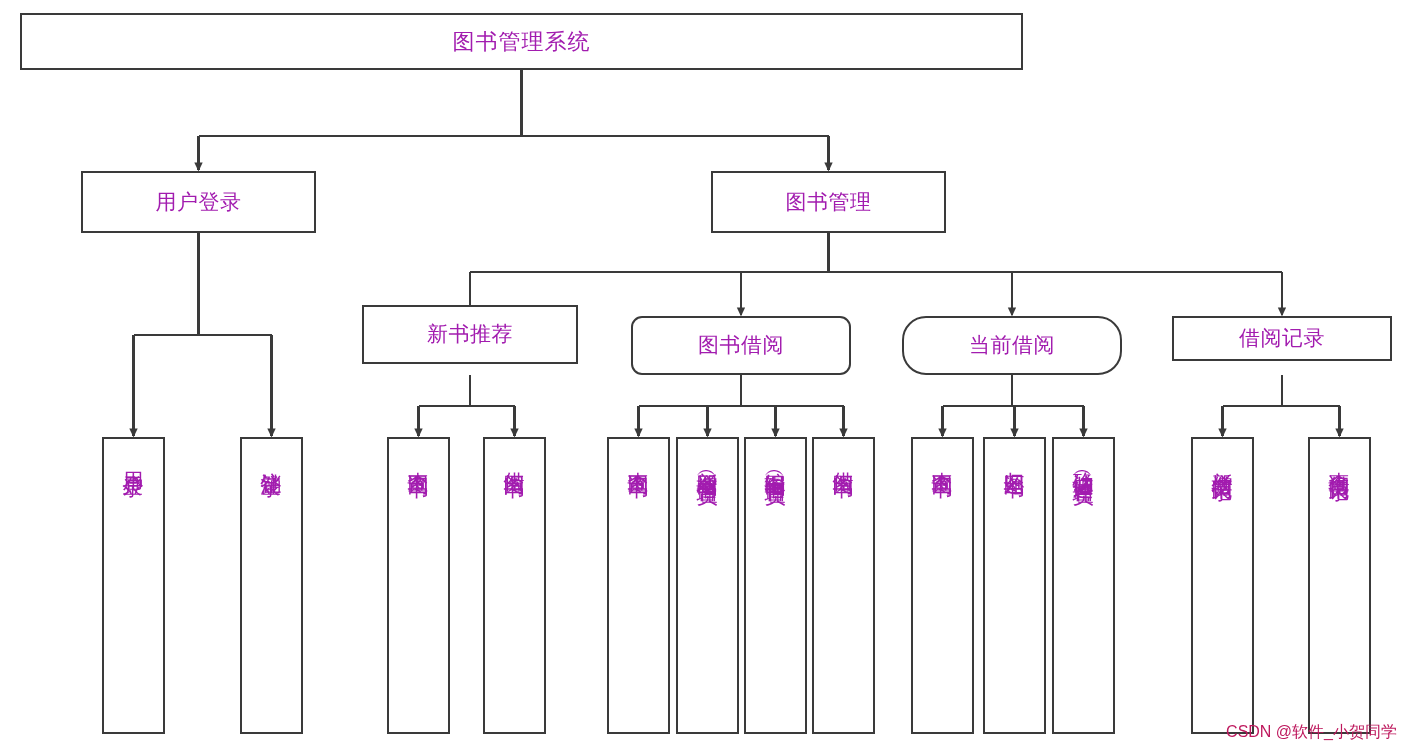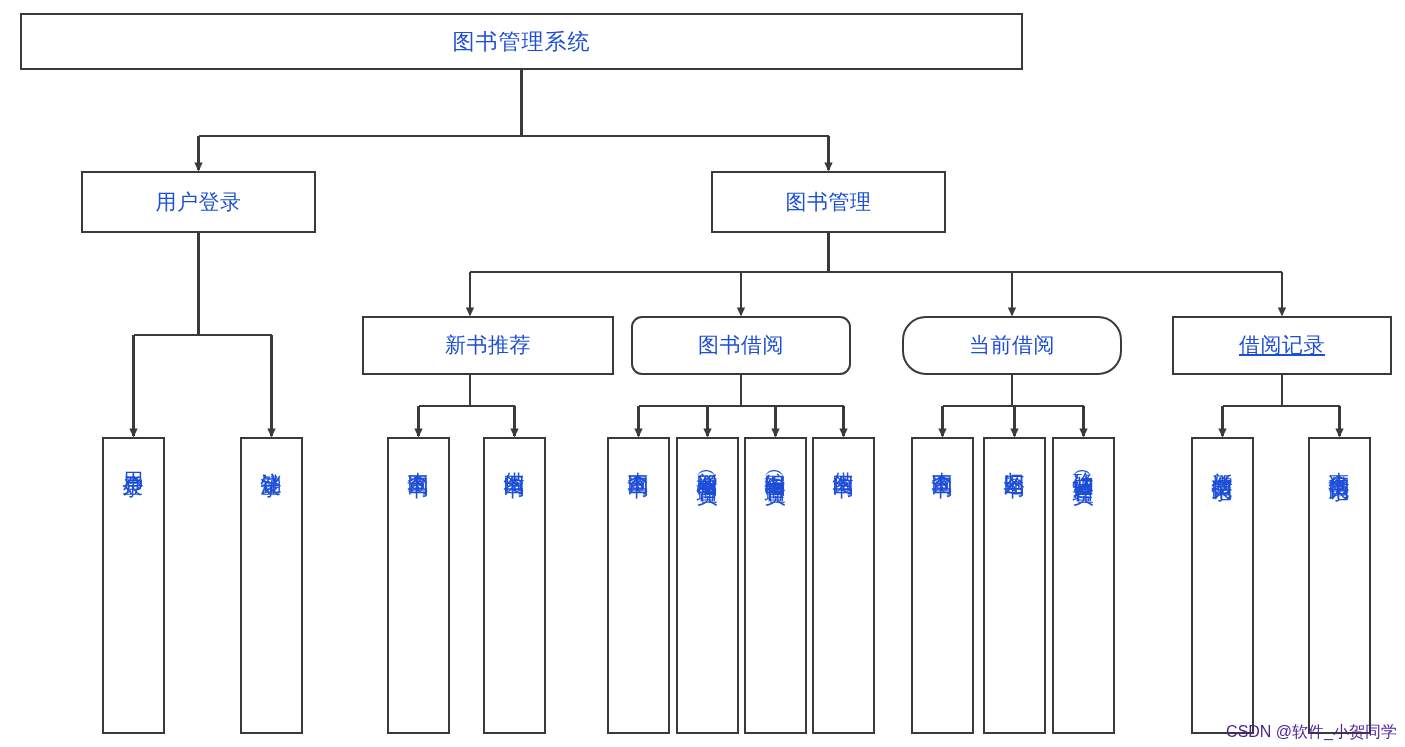--- a/index.html
+++ b/index.html
@@ -23,21 +23,21 @@
     height: 747px;
   }
   .node {
     position: absolute;
     box-sizing: border-box;
     border: 2px solid #3a3a3a;
     background: #ffffff;
     display: flex;
     align-items: center;
     justify-content: center;
-    color: #1d4ed8;
+    color: #a21caf;
     z-index: 2;
   }
   .node .lbl {
     display: block;
     text-align: center;
     line-height: 1.15;
     white-space: nowrap;
   }
   .node.horiz .lbl {
     font-size: 21px;
@@ -58,21 +58,21 @@
     font-size: 21px;
     letter-spacing: 2px;
     line-height: 1;
     white-space: pre;
   }
   #watermark {
     position: absolute;
     right: 8px;
     bottom: 4px;
     font-size: 16px;
-    color: #4c1d95;
+    color: #be185d;
     z-index: 5;
     white-space: nowrap;
     pointer-events: none;
     margin-left: 16px;
   }
 </style>
 </head>
 <body>
 
 <div id="canvas">
@@ -121,30 +121,30 @@
   <div id="nodes">
       <div class="node horiz root" style="left: 20px; top: 13px; width: 1003px; height: 57px;">
         <span class="lbl">图书管理系统</span>
       </div>
       <div class="node horiz" style="left: 81px; top: 171px; width: 235px; height: 62px;">
         <span class="lbl">用户登录</span>
       </div>
       <div class="node horiz" style="left: 711px; top: 171px; width: 235px; height: 62px;">
         <span class="lbl">图书管理</span>
       </div>
-      <div class="node horiz" style="left: 362px; top: 316px; width: 252px; height: 59px;">
+      <div class="node horiz" style="left: 362px; top: 305px; width: 216px; height: 59px;">
         <span class="lbl">新书推荐</span>
       </div>
       <div class="node horiz" style="left: 631px; top: 316px; width: 220px; height: 59px; border-radius: 11px;">
         <span class="lbl">图书借阅</span>
       </div>
       <div class="node horiz" style="left: 902px; top: 316px; width: 220px; height: 59px; border-radius: 24px;">
         <span class="lbl">当前借阅</span>
       </div>
-      <div class="node horiz" style="left: 1172px; top: 316px; width: 220px; height: 59px; text-decoration: underline;">
+      <div class="node horiz" style="left: 1172px; top: 316px; width: 220px; height: 45px;">
         <span class="lbl">借阅记录</span>
       </div>
       <div class="node vert" style="left: 102px; top: 437px; width: 63px; height: 297px;">
         <span class="lbl">用户登录</span>
       </div>
       <div class="node vert" style="left: 240px; top: 437px; width: 63px; height: 297px;">
         <span class="lbl">注销登录</span>
       </div>
       <div class="node vert" style="left: 387px; top: 437px; width: 63px; height: 297px;">
         <span class="lbl">查询图书</span>

